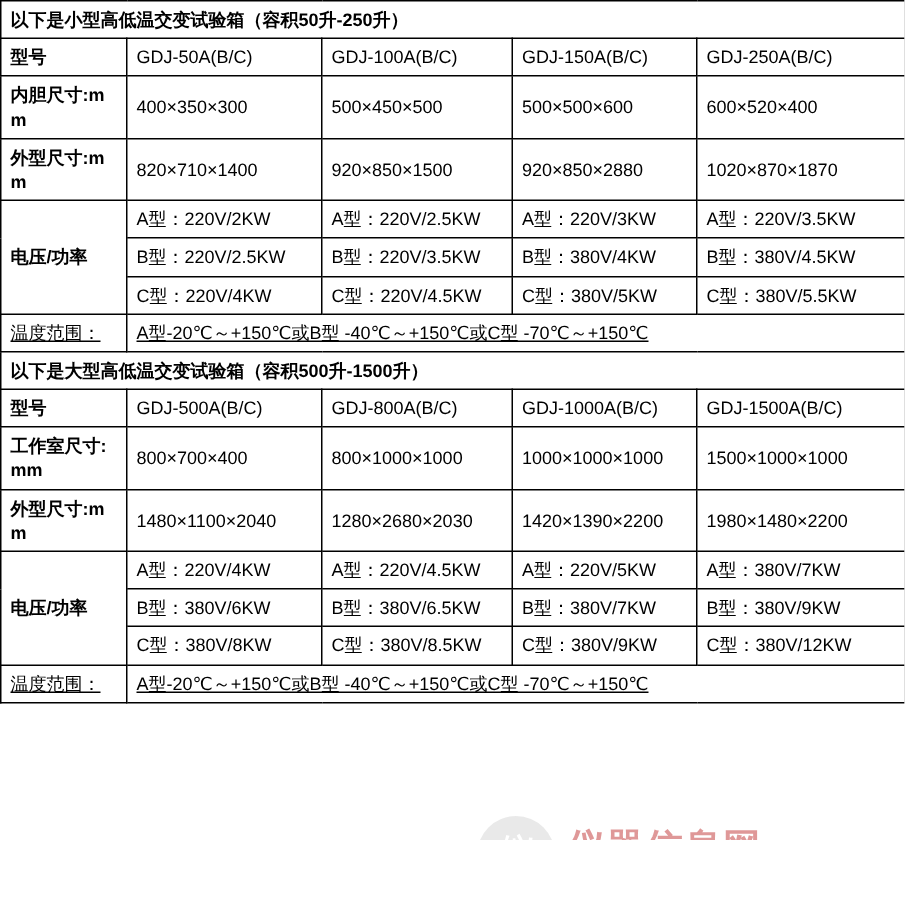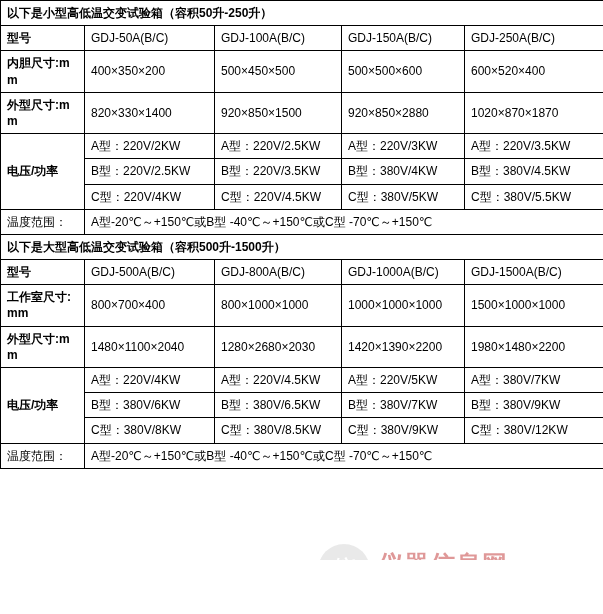--- a/index.html
+++ b/index.html
@@ -37,20 +37,21 @@
     font-weight: bold;
     font-size: 12.5px;
     padding: 7px 6px;
   }
   td.label {
     width: 84px;
     font-weight: bold;
   }
   td.tempcell {
     padding: 6px;
+    text-decoration: underline;
   }
   .vol-line {
     white-space: nowrap;
   }
   
   .watermark {
     position: absolute;
     left: 318px;
     top: 540px;
     width: 280px;
@@ -110,28 +111,28 @@
       </tr>
       <tr>
         <td class="label">型号</td>
         <td>GDJ-50A(B/C)</td>
         <td>GDJ-100A(B/C)</td>
         <td>GDJ-150A(B/C)</td>
         <td>GDJ-250A(B/C)</td>
       </tr>
       <tr>
         <td class="label">内胆尺寸:mm</td>
-        <td>400×350×200</td>
+        <td>400×350×300</td>
         <td>500×450×500</td>
         <td>500×500×600</td>
         <td>600×520×400</td>
       </tr>
       <tr>
         <td class="label">外型尺寸:mm</td>
-        <td>820×330×1400</td>
+        <td>820×710×1400</td>
         <td>920×850×1500</td>
         <td>920×850×2880</td>
         <td>1020×870×1870</td>
       </tr>
       <tr>
         <td class="label" rowspan="3">电压/功率</td>
         <td class="vol-line">A型：220V/2KW</td>
         <td class="vol-line">A型：220V/2.5KW</td>
         <td class="vol-line">A型：220V/3KW</td>
         <td class="vol-line">A型：220V/3.5KW</td>

